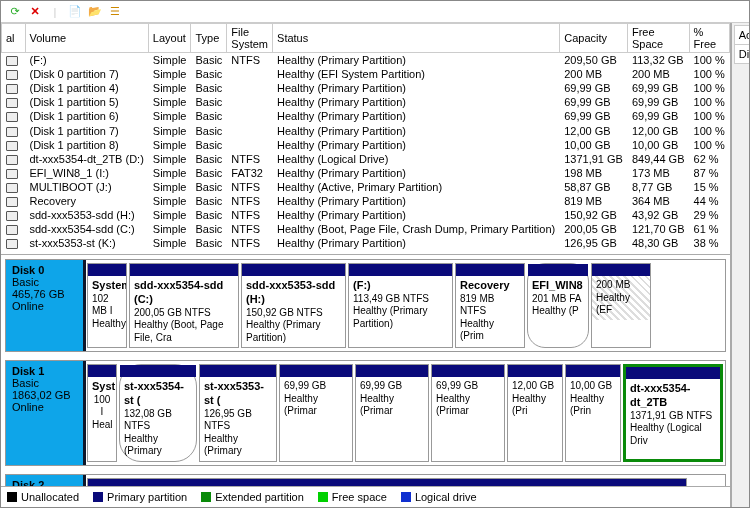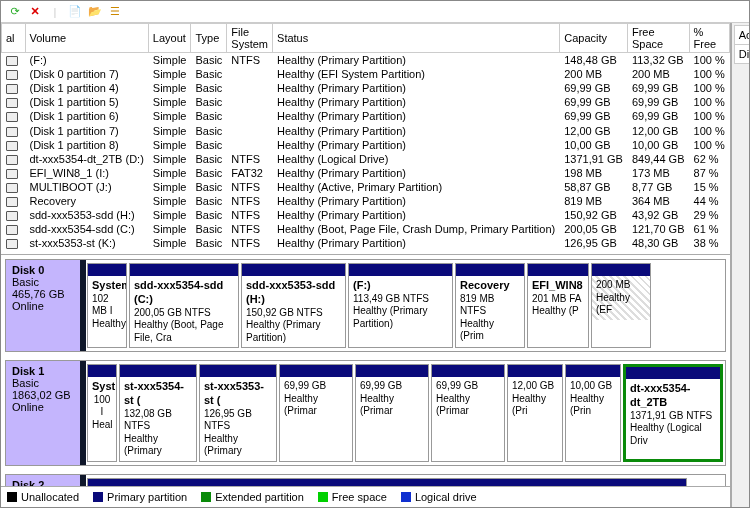--- a/index.html
+++ b/index.html
@@ -11,21 +11,21 @@
 .right{flex:1;border-left:1px solid #aaa;padding:2px;background:#f0f0f0}
 .right .hdr{font-weight:400;padding:3px 4px;border:1px solid #ccc;background:#fff}
 .right .row{padding:3px 4px;border:1px solid #ccc;border-top:none;background:#fff}
 .tbl-wrap{height:232px;overflow:auto;border-bottom:1px solid #aaa;position:relative}
 table{border-collapse:collapse;width:100%}
 th{text-align:left;font-weight:400;background:#fff;border:1px solid #ccc;padding:2px 4px;position:sticky;top:0}
 td{padding:1px 4px;white-space:nowrap;border-right:1px solid transparent}
 .ico{display:inline-block;width:12px;height:10px;border:1px solid #555;background:#eee;margin-right:3px;vertical-align:middle;border-radius:1px}
 .gfx{flex:1;overflow:auto;padding:4px 4px 0 4px;position:relative}
 .diskrow{display:flex;gap:0;margin-bottom:8px;border:1px solid #999}
-.dinfo{width:80px;border-right:6px solid #0f172a;padding:4px 6px;background:#c4b5fd}
+.dinfo{width:80px;border-right:3px solid #0f172a;padding:4px 6px;background:#0ea5e9}
 .dinfo b{font-weight:bold}
 .parts{display:flex;flex:1}
 .part{border:1px solid #999;margin:3px 1px;display:flex;flex-direction:column;background:#fff}
 .part .bar{height:12px;background:#0a0a7a}
 .part .body{padding:3px 4px;font-size:10px;line-height:1.25;overflow:hidden}
 .part.hatch .body{background:repeating-linear-gradient(45deg,#fff,#fff 3px,#ddd 3px,#ddd 5px)}
 .part.sel{border:3px solid #0a8a0a}
 .legend{position:absolute;bottom:0;left:0;right:0;border-top:1px solid #aaa;padding:4px 6px;display:flex;gap:14px;background:#fff}
 .legend span{display:flex;align-items:center;gap:4px}
 .sw{width:10px;height:10px;display:inline-block}
@@ -60,21 +60,21 @@
             </tr>
           </thead>
       <tbody id="tbody">
             <tr>
               <td><span class="ico"></span></td>
               <td>(F:)</td>
               <td>Simple</td>
               <td>Basic</td>
               <td>NTFS</td>
               <td>Healthy (Primary Partition)</td>
-              <td>148,48 GB</td>
+              <td>209,50 GB</td>
               <td>113,32 GB</td>
               <td>100 %</td>
             </tr>
             <tr>
               <td><span class="ico"></span></td>
               <td>(Disk 0 partition 7)</td>
               <td>Simple</td>
               <td>Basic</td>
               <td></td>
               <td>Healthy (EFI System Partition)</td>
@@ -235,38 +235,38 @@
                 <div class="body"><b>sdd-xxx5353-sdd   (H:)</b><br>150,92 GB NTFS<br>Healthy (Primary Partition)</div>
               </div>
               <div class="part" style="width: 105px;">
                 <div class="bar"></div>
                 <div class="body"><b>(F:)</b><br>113,49 GB NTFS<br>Healthy (Primary Partition)</div>
               </div>
               <div class="part" style="width: 70px;">
                 <div class="bar"></div>
                 <div class="body"><b>Recovery</b><br>819 MB NTFS<br>Healthy (Prim</div>
               </div>
-              <div class="part" style="width: 62px;">
+              <div class="part" style="width: 62px; border-radius: 18px;">
                 <div class="bar"></div>
                 <div class="body"><b>EFI_WIN8</b><br>201 MB FA<br>Healthy (P</div>
               </div>
               <div class="part hatch" style="width: 60px;">
                 <div class="bar"></div>
                 <div class="body">200 MB<br>Healthy (EF</div>
               </div>
             </div>
           </div>
           <div class="diskrow">
             <div class="dinfo"><b>Disk 1</b><br>Basic<br>1863,02 GB<br>Online</div>
             <div class="parts">
               <div class="part" style="width: 30px; text-align: center;">
                 <div class="bar"></div>
                 <div class="body"><b>Syst</b><br>100 I<br>Heal</div>
               </div>
-              <div class="part" style="width: 78px;">
+              <div class="part" style="width: 78px; border-radius: 22px;">
                 <div class="bar"></div>
                 <div class="body"><b>st-xxx5354-st  (</b><br>132,08 GB NTFS<br>Healthy (Primary</div>
               </div>
               <div class="part" style="width: 78px;">
                 <div class="bar"></div>
                 <div class="body"><b>st-xxx5353-st  (</b><br>126,95 GB NTFS<br>Healthy (Primary</div>
               </div>
               <div class="part" style="width: 74px;">
                 <div class="bar"></div>
                 <div class="body">69,99 GB<br>Healthy (Primar</div>

